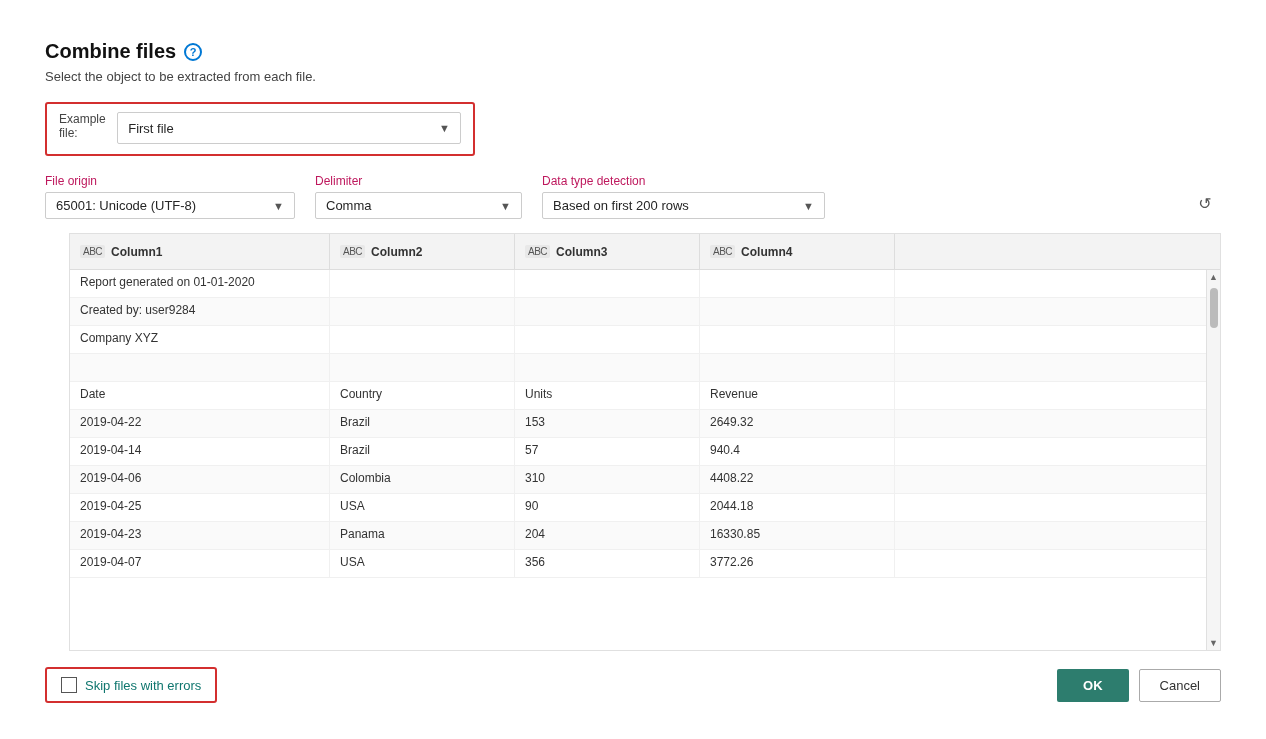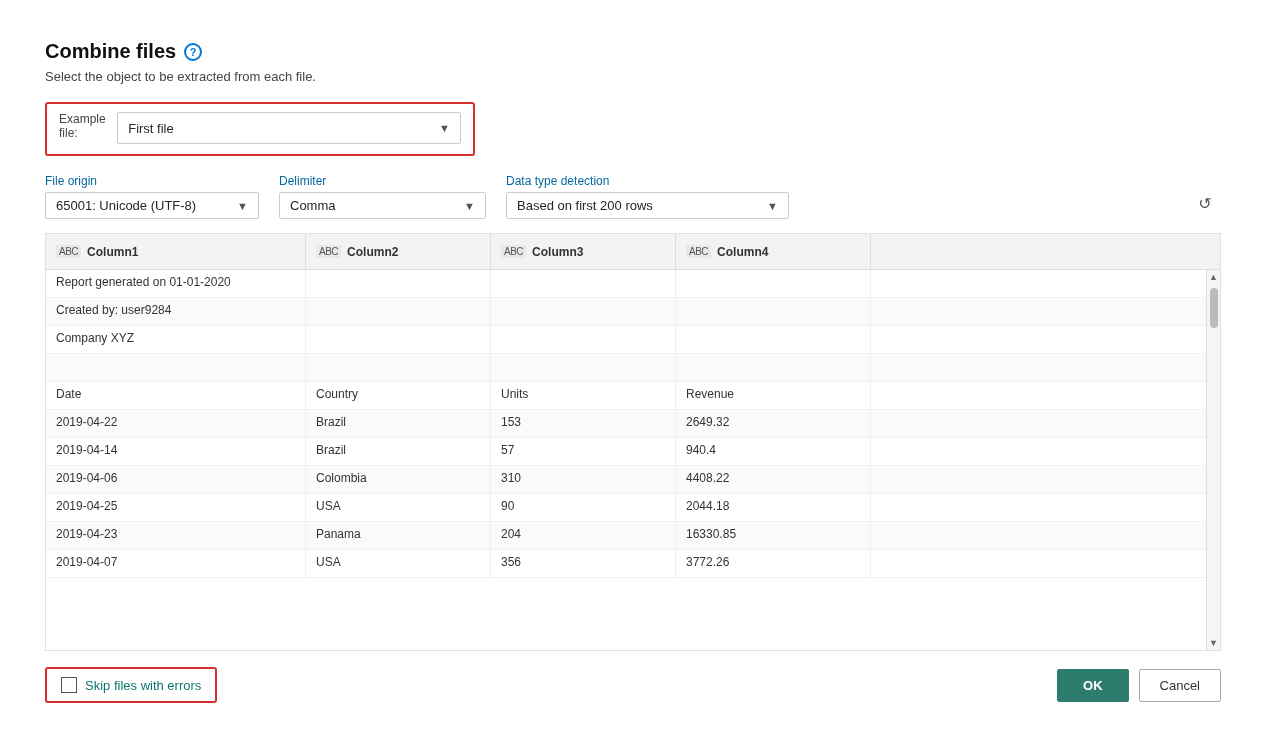--- a/index.html
+++ b/index.html
@@ -88,33 +88,33 @@
       gap: 20px;
       margin-bottom: 14px;
     }
     .control-group {
       display: flex;
       flex-direction: column;
       gap: 4px;
     }
     .control-label {
       font-size: 12px;
-      color: #0369a1;
+      color: #be185d;
     }
     .dropdown-wide {
       display: flex;
       align-items: center;
       justify-content: space-between;
       border: 1px solid #ccc;
       border-radius: 2px;
       padding: 5px 10px;
       background: #fff;
       cursor: pointer;
     }
-    .file-origin-dd { width: 214px; }
+    .file-origin-dd { width: 250px; }
     .delimiter-dd { width: 207px; }
     .datatype-dd { width: 283px; }
     .refresh-btn {
       width: 32px;
       height: 32px;
       display: flex;
       align-items: center;
       justify-content: center;
       border: 1px solid transparent;
       border-radius: 2px;
@@ -124,20 +124,21 @@
       background: #fff;
       margin-left: auto;
     }
     .table-container {
       flex: 1;
       border: 1px solid #e0e0e0;
       overflow: hidden;
       display: flex;
       flex-direction: column;
       position: relative;
+      margin-left: 24px;
     }
     .table-header {
       display: grid;
       grid-template-columns: 260px 185px 185px 195px 1fr;
       background: #f3f3f3;
       border-bottom: 1px solid #ddd;
       min-height: 36px;
     }
     .col-header {
       display: flex;

